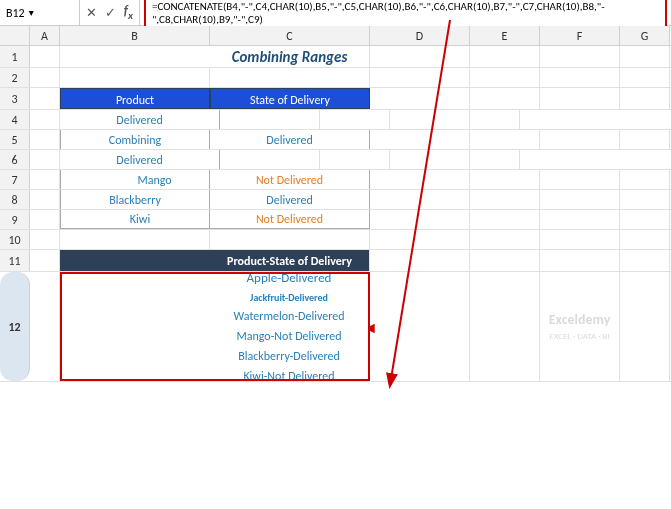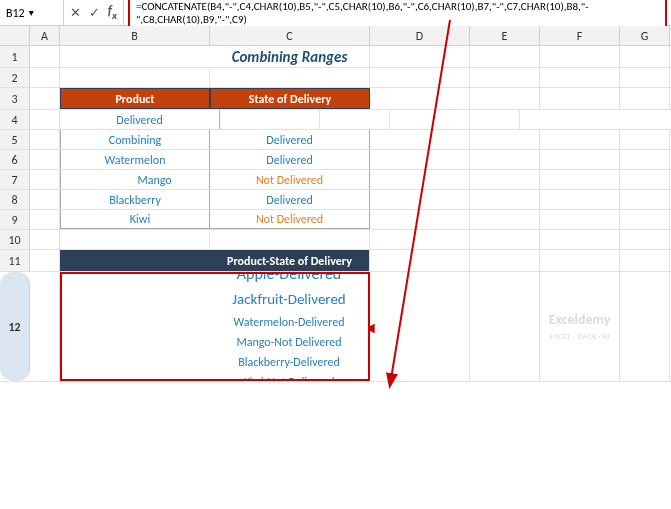--- a/index.html
+++ b/index.html
@@ -14,21 +14,21 @@
 
     
     .formula-bar {
       display: flex;
       align-items: center;
       border-bottom: 1px solid #ccc;
       height: 26px;
       background: #fff;
     }
     .cell-ref {
-      width: 64px;
+      width: 80px;
       border-right: 1px solid #ccc;
       padding: 0 6px;
       font-size: 12px;
       display: flex;
       align-items: center;
       height: 100%;
     }
     .formula-icons {
       display: flex;
       align-items: center;
@@ -130,24 +130,25 @@
     
     .title-cell {
       font-weight: bold;
       font-size: 15px;
       color: #1f4e79;
       font-style: italic;
     }
 
     
     .table-header {
-      background: #c2410c;
+      background: #1d4ed8;
       color: #fff;
-      font-weight: bold;
+      font-weight: normal;
       border: 1px solid #2e4057;
+      align-items: flex-end;
     }
 
     
     .data-blue { color: #2980b9; }
     .data-orange { color: #e67e22; }
 
     
     .result-header {
       background: #2e4057;
       color: #fff;
@@ -273,23 +274,20 @@
         </div>
         <div class="cell col-d"></div>
         <div class="cell col-e"></div>
         <div class="cell col-f"></div>
         <div class="cell col-g"></div>
       </div>
 
       <div class="grid-row row-h20">
         <div class="row-header">6</div>
         <div class="cell col-a"></div>
-        <div class="cell col-b data-blue" style="border-left:1px solid #aaa; border-right:1px solid #aaa;">
-          <span>Watermelon</span>
-        </div>
         <div class="cell col-c data-blue" style="border-right:1px solid #aaa;">
           <span>Delivered</span>
         </div>
         <div class="cell col-d"></div>
         <div class="cell col-e"></div>
         <div class="cell col-f"></div>
         <div class="cell col-g"></div>
       </div>
 
       <div class="grid-row row-h20">
@@ -362,22 +360,22 @@
         <div class="cell col-g"></div>
       </div>
 
       <div class="grid-row" style="height: 110px; min-height: 110px; position: relative;">
         <div class="row-header" style="background:#dce6f1; font-weight:bold;border-radius:13px;">12</div>
         <div class="cell col-a"></div>
         <div class="cell col-b" style="border-left:2px solid #c00; border-top: 2px solid #c00; border-bottom: 2px solid #c00; border-right: none; flex-direction: column; align-items: center; justify-content: space-evenly; height: 100%;">
           
         </div>
         <div class="cell col-c" style="border-right:2px solid #c00; border-top:2px solid #c00; border-bottom:2px solid #c00; border-left: none; flex-direction:column; align-items:center; justify-content:center; gap:2px; height:100%;">
-          <span style="color:#2980b9; font-size:16px; line-height:1.5;">Apple-Delivered</span>
-          <span style="color:#2980b9; font-size:15px; line-height:1.5;">Jackfruit-Delivered</span>
+          <span style="color:#2980b9; font-size:13px; line-height:1.5;">Apple-Delivered</span>
+          <span style="color:#2980b9; font-size:10px; line-height:1.5;font-weight:bold;">Jackfruit-Delivered</span>
           <span style="color:#2980b9; font-size:12px; line-height:1.5;">Watermelon-Delivered</span>
           <span style="color:#2980b9; font-size:12px; line-height:1.5;">Mango-Not Delivered</span>
           <span style="color:#2980b9; font-size:12px; line-height:1.5;">Blackberry-Delivered</span>
           <span style="color:#2980b9; font-size:12px; line-height:1.5;">Kiwi-Not Delivered</span>
         </div>
         <div class="cell col-d" style="position:relative;">
 
           <span style="position:absolute; left:-8px; color: #c00; font-size:16px; top:50%; transform:translateY(-50%);">◄</span>
         </div>
         <div class="cell col-e"></div>

